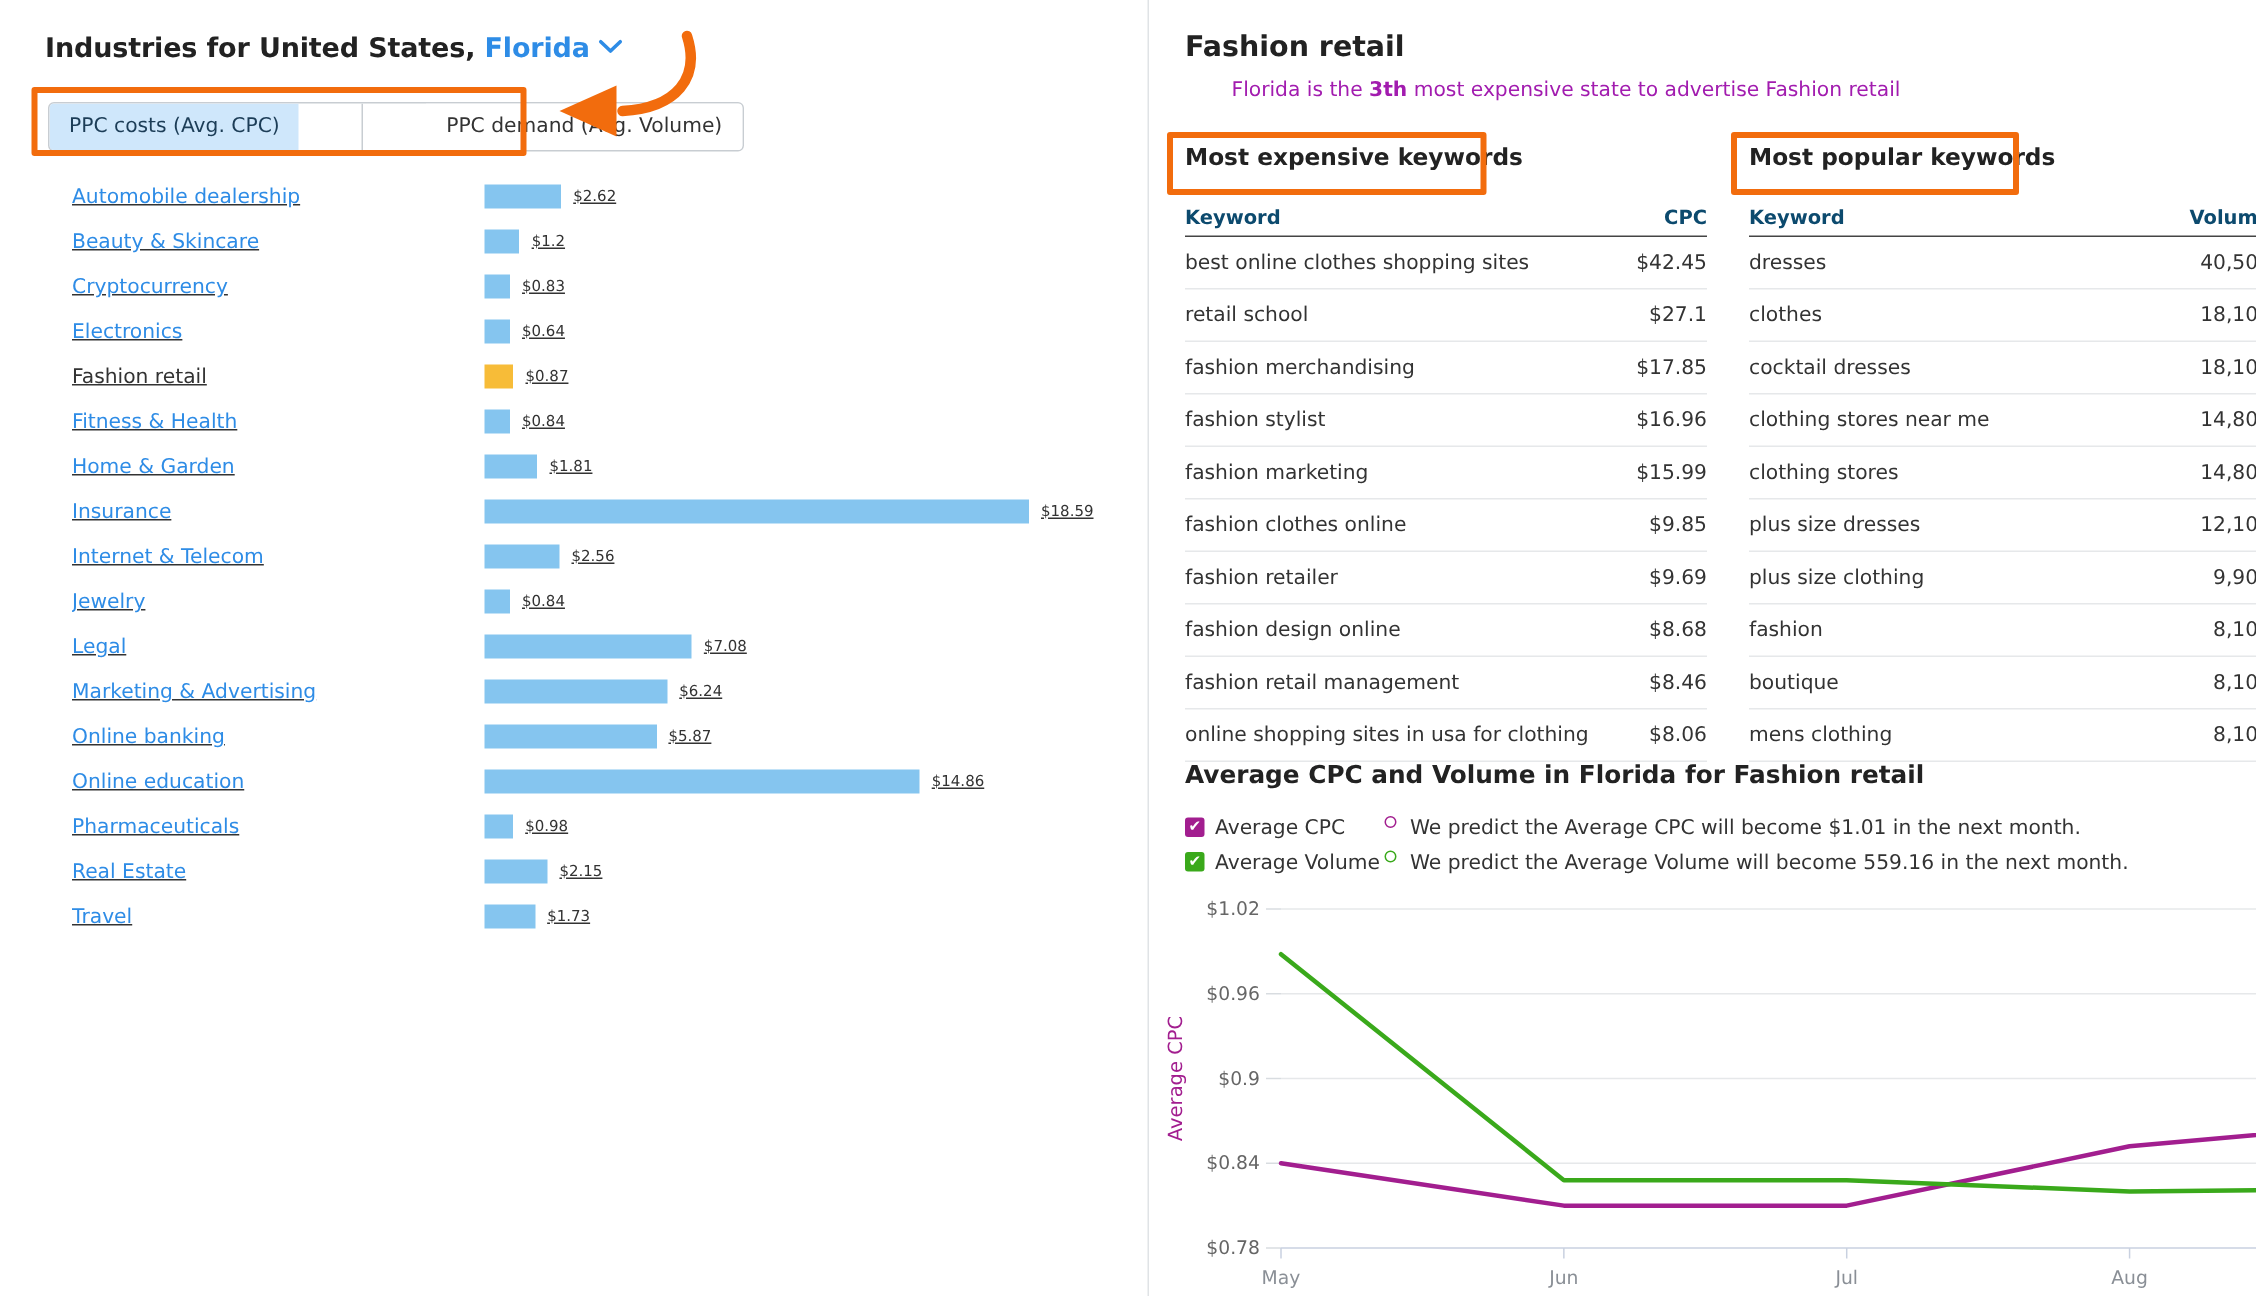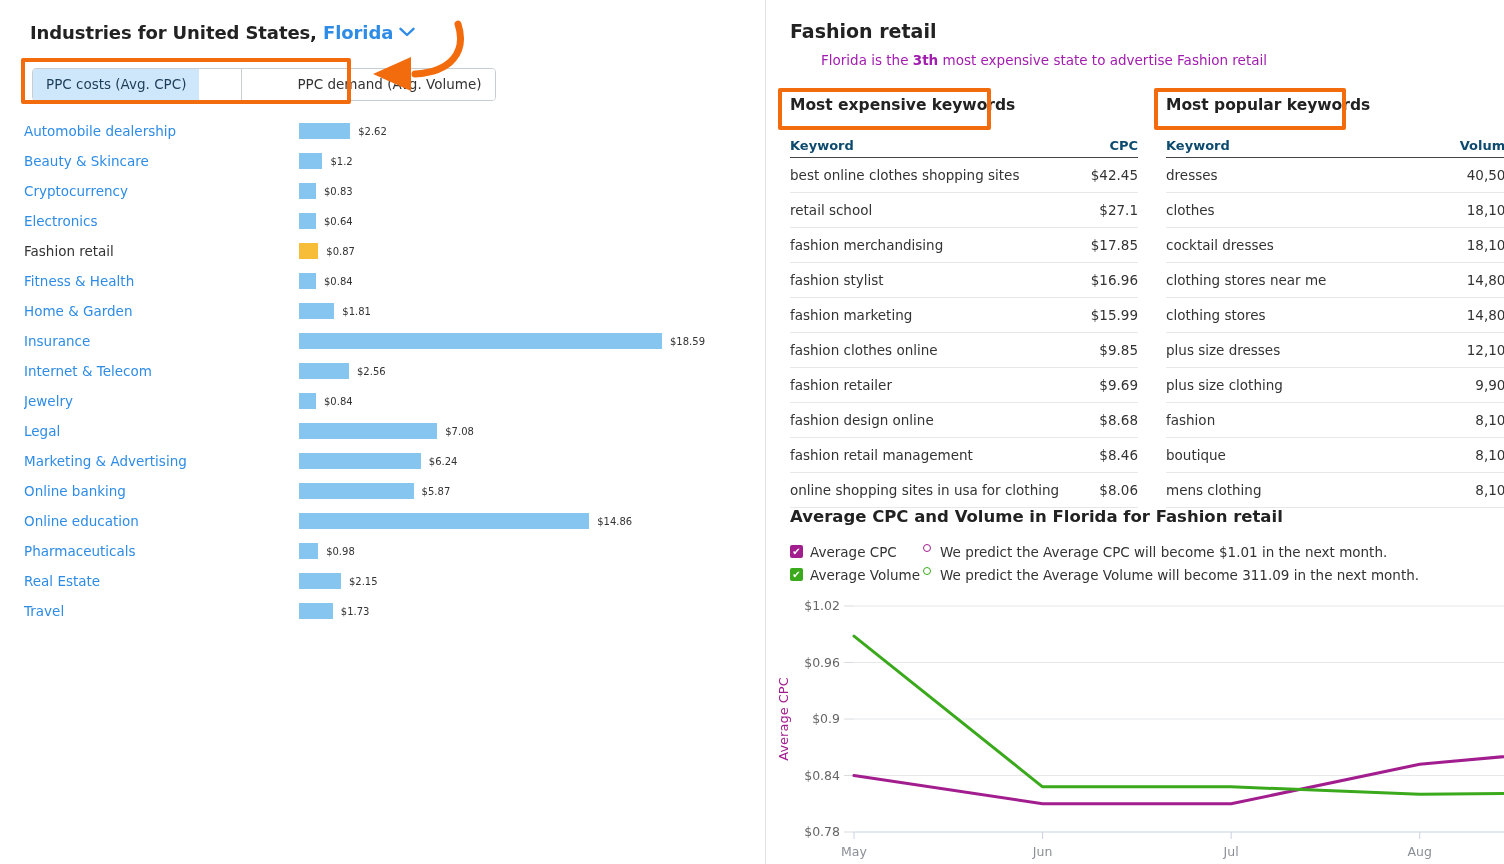--- a/index.html
+++ b/index.html
@@ -35,21 +35,21 @@
   .toggle-wrap { position:absolute; left:32px; top:68px; display:flex;
     border:1px solid #c8cdd2; border-radius:4px; overflow:hidden; background:#fff;gap:42px; }
   .toggle-btn {
     font-size:13.5px; padding:7px 13px 8px 13px; color:#333; background:#fff;
     cursor:pointer; white-space:nowrap; border:0; font-family:inherit;
   }
   .toggle-btn.active { background:#cfe7fb; color:#1c3d57; }
   .toggle-sep { width:1px; background:#c8cdd2; }
 
   
-  #bars { position:absolute; left:24px; top:116px; width:710px; }
+  #bars { position:absolute; left:48px; top:116px; width:710px;text-decoration:underline; }
   .bar-row { height:30px; display:flex; align-items:center; position:relative; }
   .bar-label {
     width:275px; font-size:13.5px; color:#2e8ce6; white-space:nowrap;
     overflow:hidden; text-overflow:ellipsis; cursor:pointer;
   }
   .bar-label.current { color:#333333; cursor:default; }
   .bar-track { position:relative; flex:1; height:30px; display:flex; align-items:center; }
   .bar-fill { height:16px; background:#85c5ef; border-radius:0px; }
   .bar-fill.hl { background:#f7bc38; }
   .bar-val { font-size:10px; color:#333; margin-left:8px; white-space:nowrap; }
@@ -379,21 +379,21 @@
         <span class="legend-pred">
           <span class="pred-dot"></span>
           <span>We predict the Average CPC will become $1.01 in the next month.</span>
         </span>
       </div>
       <div class="legend-row">
         <span class="legend-box" id="lb1" style="background: rgb(58, 169, 27);">✔</span>
         <span class="legend-name">Average Volume</span>
         <span class="legend-pred">
           <span class="pred-dot green"></span>
-          <span>We predict the Average Volume will become 311.09 in the next month.</span>
+          <span>We predict the Average Volume will become 559.16 in the next month.</span>
         </span>
       </div>
     </div>
 
     <div id="chart-area">
         <svg width="1480" height="272" viewBox="0 0 1480 272">
           <line x1="88" x2="1408" y1="240" y2="240" stroke="#c9d1e0" stroke-width="1"></line>
           <text x="74" y="244" text-anchor="end" font-size="12.5" fill="#666" font-family="&quot;DejaVu Sans&quot;, sans-serif">$0.78</text>
           <line x1="78" x2="88" y1="240" y2="240" stroke="#d8dce0" stroke-width="1"></line>
           <text x="1426" y="244" text-anchor="start" font-size="12.5" fill="#666" font-family="&quot;DejaVu Sans&quot;, sans-serif">300</text>

